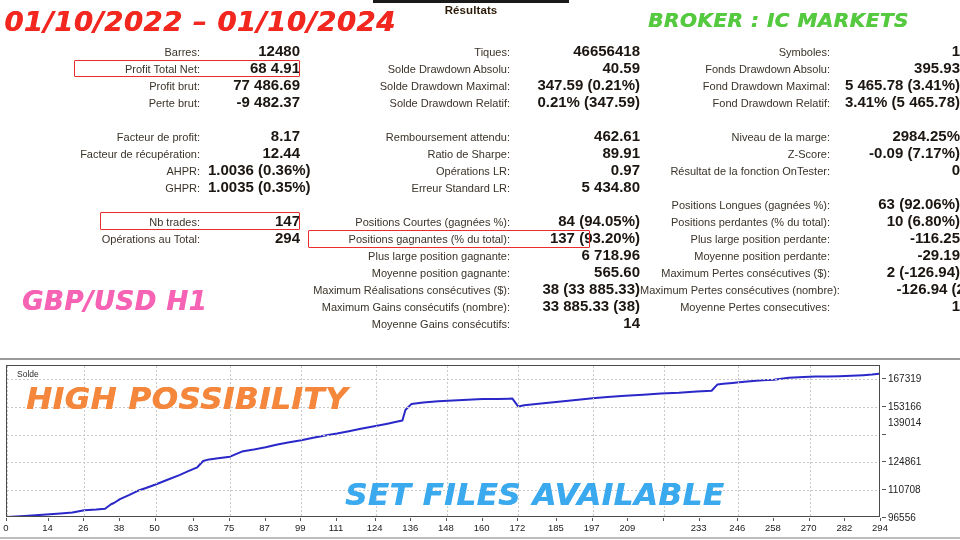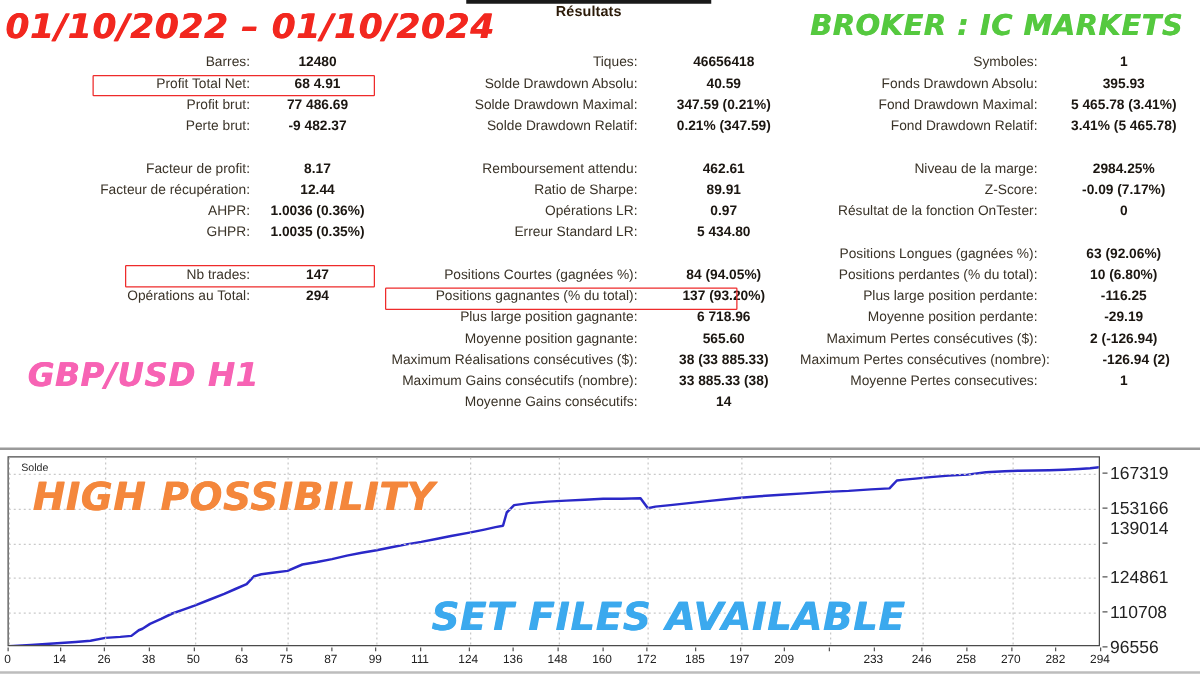--- a/index.html
+++ b/index.html
@@ -30,22 +30,22 @@
   #col-right  { left:640px; width:320px; }
 
   .srow { display:flex; align-items:baseline; height:17px; line-height:17px; }
   .srow.gap { height:17px; }
   .slabel {
     flex:1 1 auto; text-align:right; padding-right:8px;
     font-size:11px; color:#3a3328; white-space:nowrap;
     overflow:visible;
   }
   .sval {
-    flex:0 0 auto; text-align:center;
-    font-size:11px; font-weight:bold; color:#1b1611; white-space:nowrap;
+    flex:0 0 auto; text-align:right;
+    font-size:15px; font-weight:bold; color:#1b1611; white-space:nowrap;
   }
   #col-left  .sval { width:92px; }
   #col-mid   .sval { width:122px; }
   #col-right .sval { width:122px; }
 
   
   .redbox {
     position:absolute; border:1.6px solid #ee2b2b; pointer-events:none;
     border-radius:1px;
   }
@@ -63,21 +63,21 @@
     -webkit-font-smoothing:antialiased;
   }
   #ov-dates {
     left:8px; top:6px;
     font-size:27px; color:#f2271f;
     transform:scaleX(1.02);
     text-shadow:0.5px 0 0 #f2271f;
   }
   #ov-broker {
     left:648px; top:8px;
-    font-size:23px; color:#55c93f;
+    font-size:20px; color:#55c93f;
     text-shadow:0.5px 0 0 #55c93f;
   }
   #ov-pair {
     left:22px; top:286px;
     font-size:26px; color:#f763b4;
     text-shadow:0.5px 0 0 #f763b4;
   }
   #ov-high {
     left:26px; top:380px;
     font-size:31px; color:#f4873c;
@@ -130,21 +130,21 @@
     font-family:"Liberation Sans",sans-serif;
   }
   #xaxis .tickmark {
     position:absolute; top:0; width:1px; height:3px; background:#555;
   }
 
   #yaxis {
     position:absolute; left:882px; top:7px; width:76px; height:152px;
   }
   #yaxis .ytick {
-    position:absolute; left:6px; font-size:14px; color:#222;
+    position:absolute; left:6px; font-size:10px; color:#222;
     transform:translateY(-50%); white-space:nowrap;
     font-family:"Liberation Sans",sans-serif;
   }
   #yaxis .ymark {
     position:absolute; left:0px; width:4px; height:1px; background:#555;
   }
   #chart-bottom-rule {
     position:absolute; left:0; top:179px; width:960px; height:2px; background:#bdbdbd;
   }
 </style>

